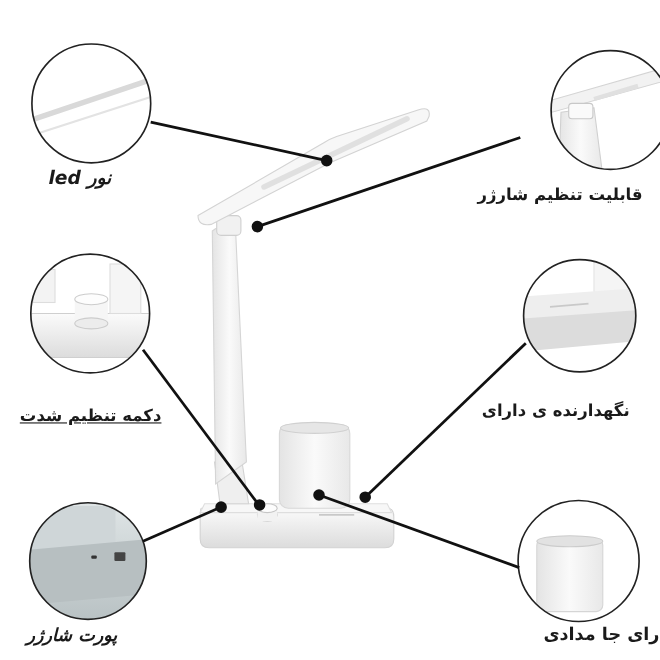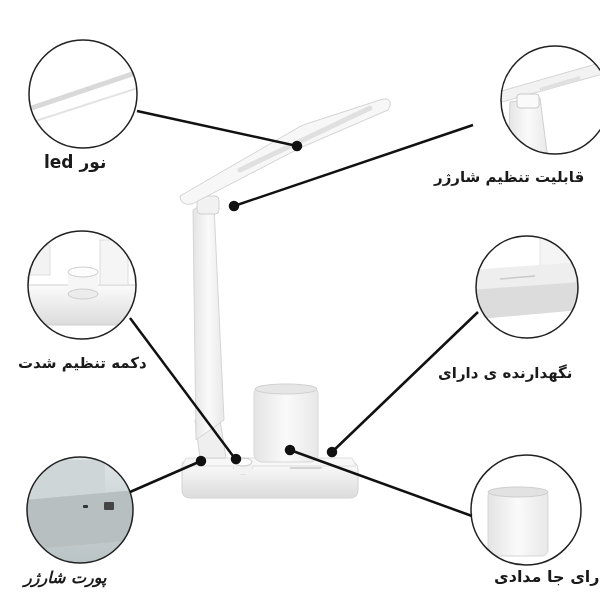--- a/index.html
+++ b/index.html
@@ -145,18 +145,18 @@
       <circle cx="236" cy="459" r="4"></circle>
     <line x1="478" y1="312" x2="332" y2="452"></line>
       <circle cx="332" cy="452" r="4"></circle>
     <line x1="130" y1="492" x2="201" y2="461"></line>
       <circle cx="201" cy="461" r="4"></circle>
     <line x1="472" y1="516" x2="290" y2="450"></line>
       <circle cx="290" cy="450" r="4"></circle>
   </g>
 </svg>
 
-<div class="label" style="left:44px; top:152px; font-size:17px;">نور led</div>
+<div class="label" style="left:44px; top:152px; font-size:17px;font-style:italic;">نور led</div>
 <div class="label" style="left:434px; top:168px;">قابلیت تنظیم شارژر</div>
-<div class="label" style="left:18px; top:354px;">دکمه تنظیم شدت</div>
+<div class="label" style="left:18px; top:369px;text-decoration:underline;">دکمه تنظیم شدت</div>
 <div class="label" style="left:438px; top:364px;">نگهدارنده ی دارای</div>
 <div class="label" style="left:24px; top:568px; font-size:16px;font-style:italic;">پورت شارژر</div>
 <div class="label" style="left:458px; top:567px; font-size:16px;margin-left:36px;">دارای جا مدادی</div>
 
 </body></html>

